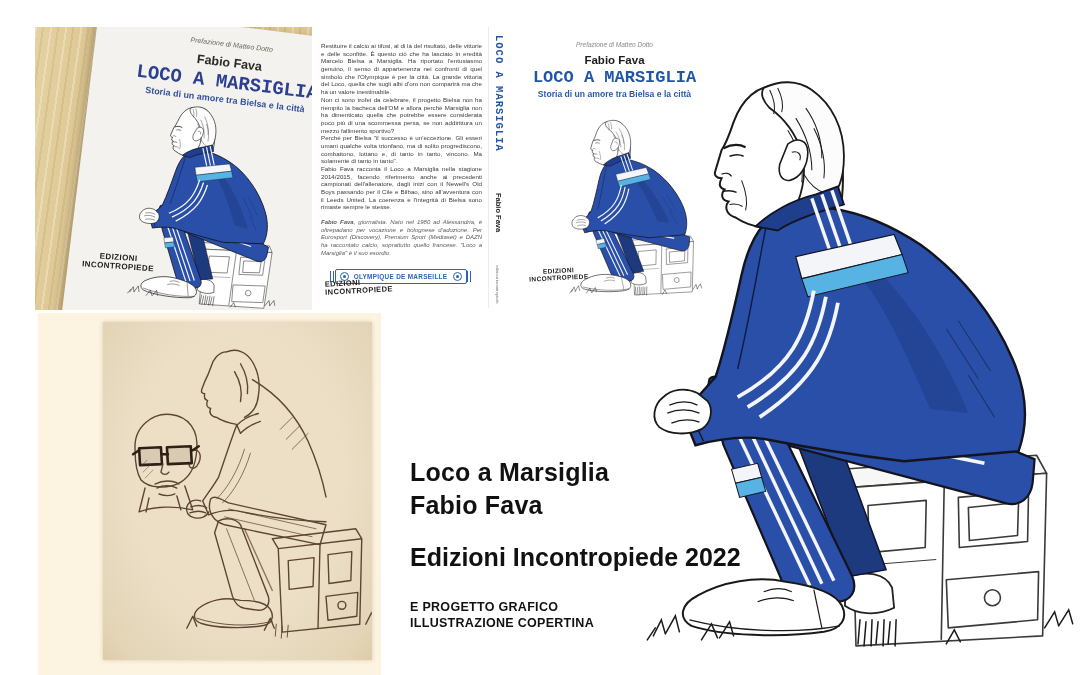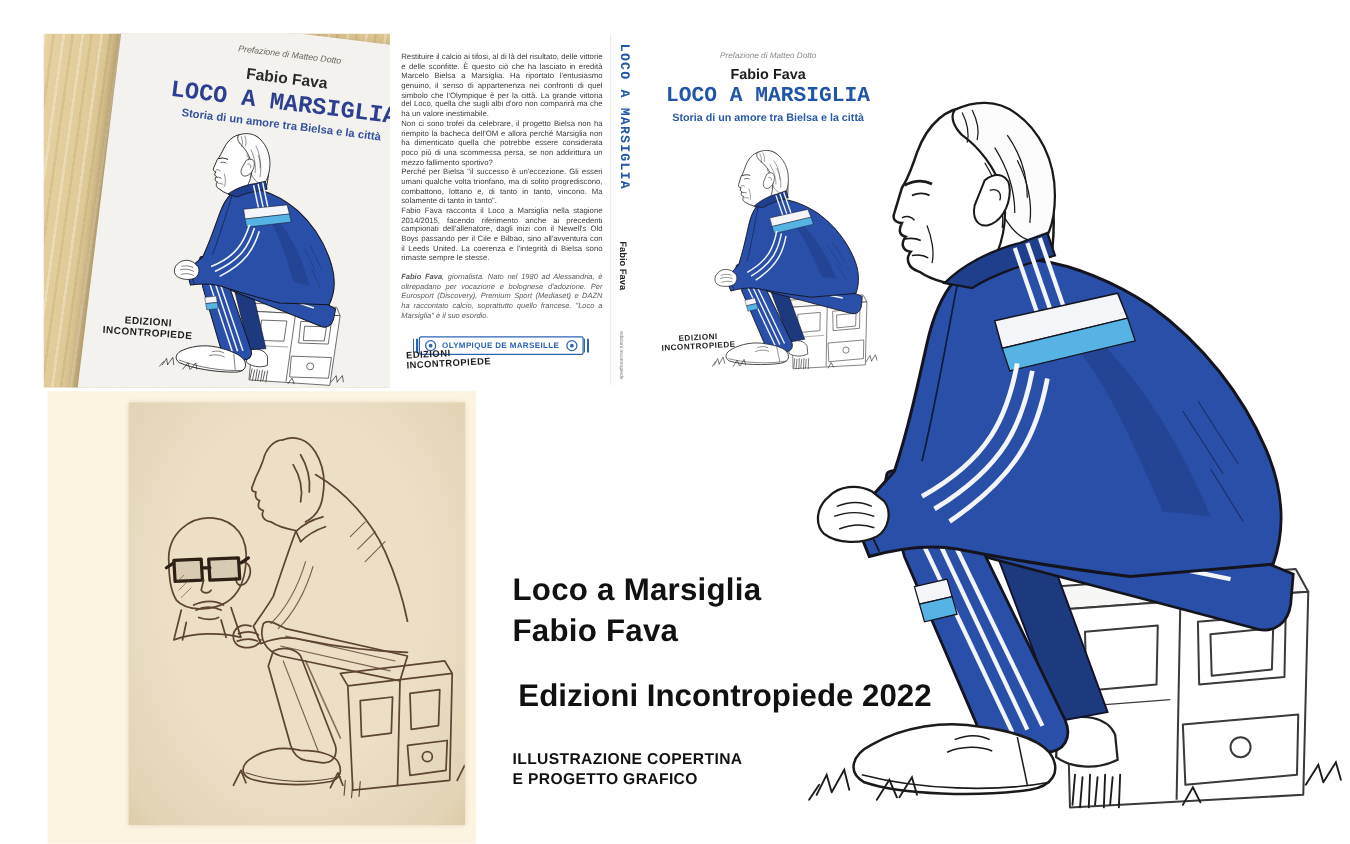--- a/index.html
+++ b/index.html
@@ -64,21 +64,21 @@
   .fc-author{margin-top:6px;font-size:11.5px;font-weight:bold;color:#1c1c1c;}
   .fc-title{margin-top:2px;font-family:"Liberation Mono",monospace;font-weight:bold;
             font-size:17px;color:#2155a8;}
   .fc-sub{margin-top:2px;font-size:8.6px;font-weight:bold;color:#2a5aa8;}
   .fc-illo{left:60px;top:92px;width:134px;height:185px;}
   .fc-logo{left:20px;top:240px;font-size:6.5px;}
 
   
   .credits{left:410px;top:456px;width:340px;color:#111;}
   .credit-big{font-size:25px;font-weight:bold;line-height:33px;letter-spacing:.2px;}
-  .credit-pub{margin-top:20px;font-size:25px;font-weight:bold;line-height:30px;text-align:center;}
+  .credit-pub{margin-top:20px;font-size:25px;font-weight:bold;line-height:30px;}
   .credit-role{margin-top:28px;font-size:12.5px;font-weight:bold;line-height:15.5px;
                letter-spacing:.3px;}
 
   
   .big-illo{left:645px;top:78px;width:432px;height:597px;}
   .big-illo svg,.fc-illo svg,.pb-illo svg{display:block;width:100%;height:100%;}
 </style>
 </head>
 <body>
 
@@ -314,22 +314,22 @@
     <div>Edizioni</div>
     <div>Incontropiede</div>
   </div>
 </section>
 
 <section class="abs credits">
   <div class="credit-big">Loco a Marsiglia</div>
   <div class="credit-big">Fabio Fava</div>
   <div class="credit-pub">Edizioni Incontropiede 2022</div>
   <div class="credit-role">
+    <div>E PROGETTO GRAFICO</div>
     <div>ILLUSTRAZIONE COPERTINA</div>
-    <div>E PROGETTO GRAFICO</div>
   </div>
 </section>
 
 <div class="abs big-illo">
   <svg viewBox="0 0 430 595">
       <use href="#bielsa"></use>
     </svg>
 </div>
 
 </body></html>

